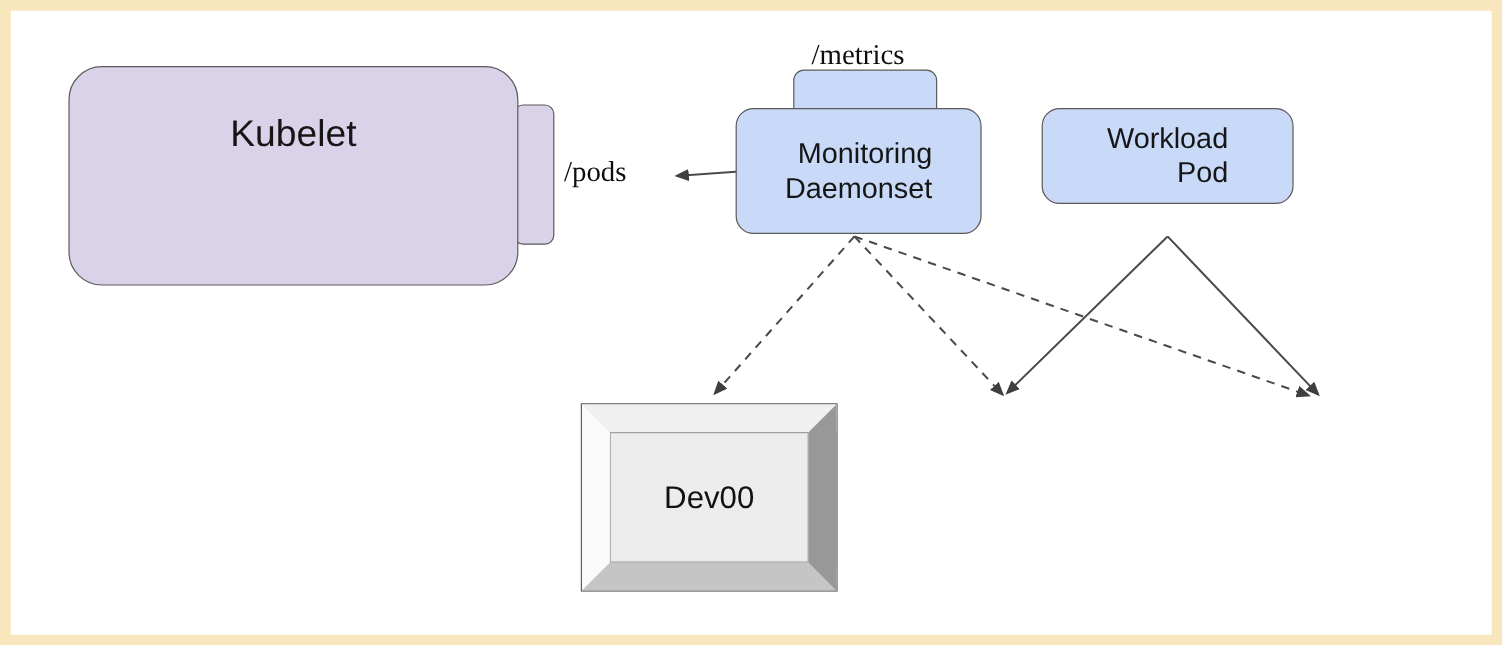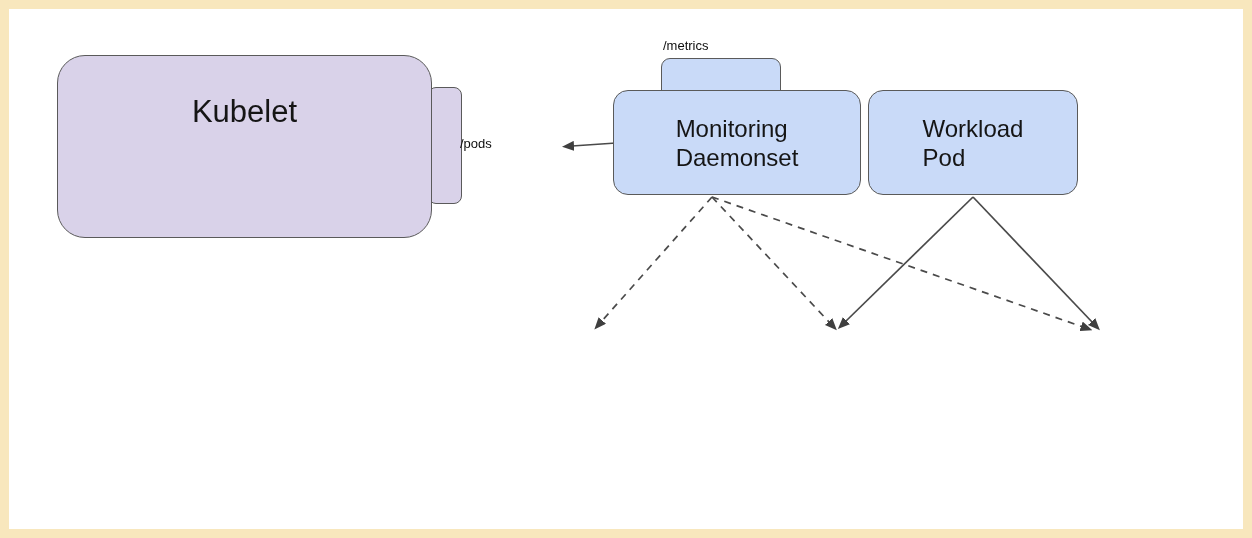--- a/index.html
+++ b/index.html
@@ -7,38 +7,38 @@
     position:relative;width:1252px;height:538px;background:#ffffff;
     box-sizing:border-box;overflow:hidden;
     font-family:"Liberation Sans", sans-serif;color:#111;
   }
   .frame-border{
     position:absolute;inset:0;border:9px solid #f8e7bd;pointer-events:none;z-index:30;
   }
   .layer{position:absolute;inset:0;width:1252px;height:538px;z-index:5;}
   .node{
     position:absolute;box-sizing:border-box;border:1.6px solid #5a5a5a;
-    display:flex;align-items:center;justify-content:center;text-align:left;
+    display:flex;align-items:center;justify-content:center;text-align:right;
     color:#151515;z-index:10;
   }
   .purple{background:#d9d2e9;}
   .blue{background:#c9daf8;}
   .multiline{white-space:pre-line;}
   .kubelet-tab{left:428px;top:87px;width:34px;height:117px;border-radius:8px;z-index:8;}
   .kubelet-box{
     left:57px;top:55px;width:375px;height:183px;border-radius:28px;
     font-size:31px;align-items:flex-start;padding-top:38px;z-index:9;
   }
   .metrics-tab{left:661px;top:58px;width:120px;height:44px;border-radius:9px;z-index:8;}
-  .monitoring-box{left:613px;top:90px;width:248px;height:105px;border-radius:15px;
+  .monitoring-box{left:613px;top:90px;width:205px;height:105px;border-radius:15px;
     font-size:24px;line-height:29px;}
-  .workload-box{left:868px;top:90px;width:210px;height:105px;border-radius:15px;
+  .workload-box{left:868px;top:90px;width:210px;height:80px;border-radius:15px;
     font-size:24px;line-height:29px;}
   .endpoint-label{
-    position:absolute;font-size:13px;color:#0d0d0d;z-index:12;
+    position:absolute;font-size:24px;color:#0d0d0d;text-align:center;z-index:12;font-family:Liberation Serif, serif;
   }
   .pods-label{left:460px;top:131px;width:72px;height:26px;line-height:26px;}
   .metrics-label{left:663px;top:33px;width:104px;height:26px;line-height:26px;}
   .dev{
     position:absolute;width:212px;height:155px;box-sizing:border-box;
     border:23px solid;border-color:#f0f0f0 #989898 #c5c5c5 #fafafa;
     background:#ececec;
     box-shadow:0 0 0 1px #5e5e5e, inset 0 0 0 1px #a0a0a0;
     display:flex;align-items:center;justify-content:center;
     font-size:26px;color:#111;z-index:10;
@@ -79,15 +79,18 @@
   <div class="node blue monitoring-box">
     <span class="multiline">Monitoring
 Daemonset</span>
   </div>
 
   <div class="node blue workload-box">
     <span class="multiline">Workload
 Pod</span>
   </div>
 
+  <div class="dev dev-00">
+    <span>Dev00</span>
+  </div>
 
   <div class="frame-border"></div>
 </div>
 
 </body></html>

